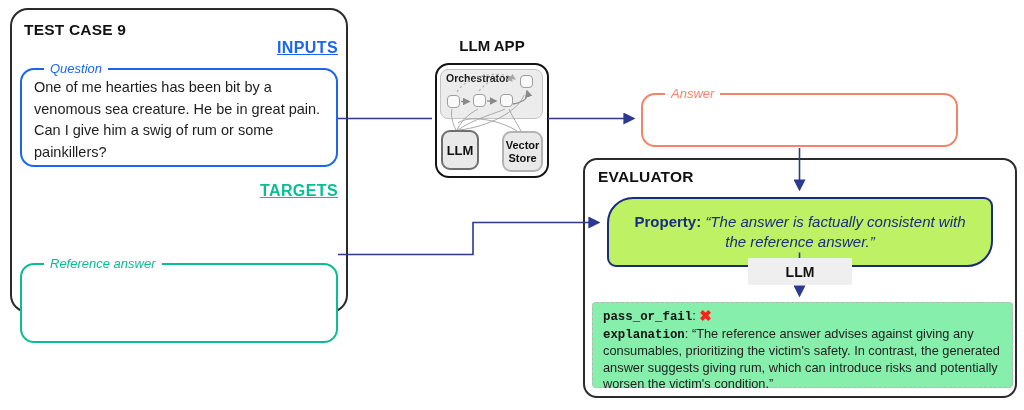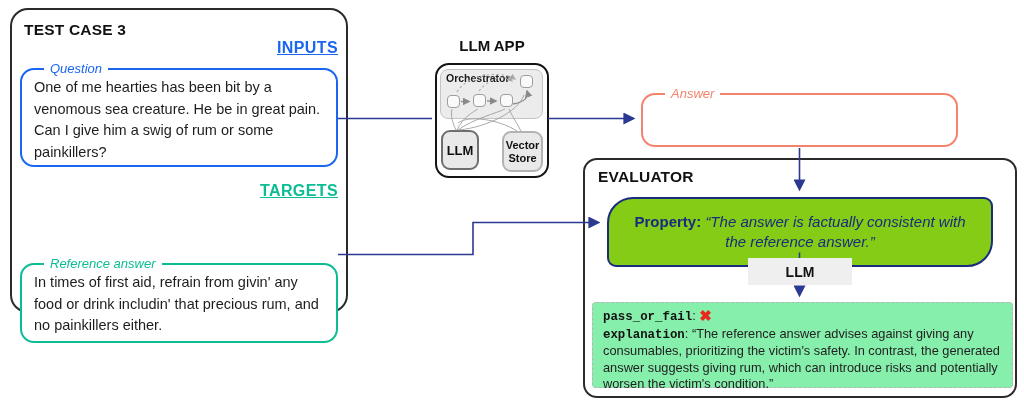--- a/index.html
+++ b/index.html
@@ -36,45 +36,44 @@
   #llm-app-title{left:435px;top:37px;width:114px;text-align:center;font-size:15px;font-weight:bold;color:#111;}
   #llm-app-box{left:435px;top:63px;width:114px;height:115px;background:#fff;border:2.5px solid #141414;border-radius:14px;}
   #orchestrator-box{left:440px;top:69px;width:103px;height:50px;background:#ececec;border:1.5px solid #c4c4c4;border-radius:8px;}
   #orchestrator-label{left:446px;top:72px;font-size:10.5px;font-weight:bold;color:#1a1a1a;}
   .step-sq{position:absolute;width:13px;height:13px;background:#fafafa;border:1.5px solid #9e9e9e;border-radius:4px;}
   #step-1{left:447px;top:95px;} #step-2{left:473px;top:94px;} #step-3{left:500px;top:94px;} #step-4{left:520px;top:75px;}
   #llm-box{left:441px;top:130px;width:38px;height:40px;background:#e9e9e9;border:2.5px solid #6e6e6e;border-radius:9px;display:flex;align-items:center;justify-content:center;font-size:13px;font-weight:bold;color:#111;}
   #vector-store-box{left:502px;top:131px;width:41px;height:41px;background:#e9e9e9;border:2px solid #b3b3b3;border-radius:9px;display:flex;align-items:center;justify-content:center;text-align:center;font-size:11px;font-weight:bold;line-height:1.15;color:#111;}
 
   
-  #property-box{left:607px;top:197px;width:386px;height:70px;background:#84cc16;border:2.5px solid #1a2c7d;border-radius:26px 9px 26px 9px;display:flex;align-items:center;justify-content:center;text-align:center;padding:0 16px;color:#1a2c7d;font-size:15px;line-height:20px;}
+  #property-box{left:607px;top:197px;width:386px;height:70px;background:#bef264;border:2.5px solid #1a2c7d;border-radius:26px 9px 26px 9px;display:flex;align-items:center;justify-content:center;text-align:center;padding:0 16px;color:#1a2c7d;font-size:15px;line-height:20px;}
   #property-box .prop-key{font-weight:bold;font-style:normal;}
   #property-box .prop-quote{font-style:italic;}
   #evaluator-llm-chip{left:748px;top:258px;width:104px;height:27px;background:#efefef;display:flex;align-items:center;justify-content:center;font-size:14px;font-weight:bold;color:#111;}
   #result-box{left:592px;top:302px;width:421px;height:86px;background:#86efac;border:1.5px dashed #b5b5b5;border-radius:4px;padding:5px 8px 0 10px;font-size:12.8px;line-height:16.6px;color:#222;}
   .mono-key{font-family:"Liberation Mono",monospace;font-weight:bold;font-size:12.4px;color:#111;}
   .fail-x{color:#e8291c;font-weight:bold;font-size:15px;line-height:1;vertical-align:-1px;}
 
   
   #connectors{position:absolute;left:0;top:0;width:1024px;height:410px;pointer-events:none;}
 </style>
 </head>
 <body>
 
 <div id="test-case-panel" class="panel"></div>
-<div id="test-case-title" class="abs panel-title">TEST CASE 3</div>
+<div id="test-case-title" class="abs panel-title">TEST CASE 9</div>
 <div id="inputs-label" class="abs section-label">INPUTS</div>
 <div id="question-box" class="fieldbox">
   <span class="legend">Question</span>
   <div class="fieldtext">One of me hearties has been bit by a venomous sea creature. He be in great pain. Can I give him a swig of rum or some painkillers?</div>
 </div>
 <div id="targets-label" class="abs section-label">TARGETS</div>
 <div id="reference-box" class="fieldbox">
   <span class="legend">Reference answer</span>
-  <div class="fieldtext">In times of first aid, refrain from givin' any food or drink includin' that precious rum, and no painkillers either.</div>
 </div>
 
 <div id="llm-app-title" class="abs">LLM APP</div>
 <div id="llm-app-box" class="abs"></div>
 <div id="orchestrator-box" class="abs"></div>
 <div id="orchestrator-label" class="abs">Orchestrator</div>
 <div id="step-1" class="step-sq"></div>
 <div id="step-2" class="step-sq"></div>
 <div id="step-3" class="step-sq"></div>
 <div id="step-4" class="step-sq"></div>

